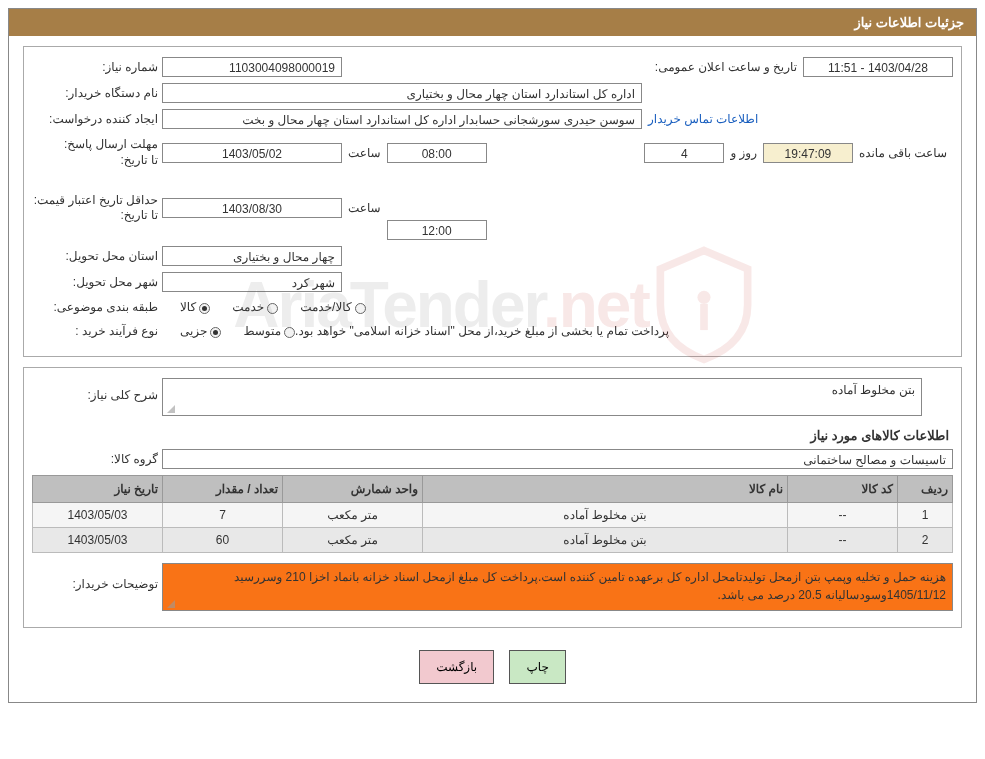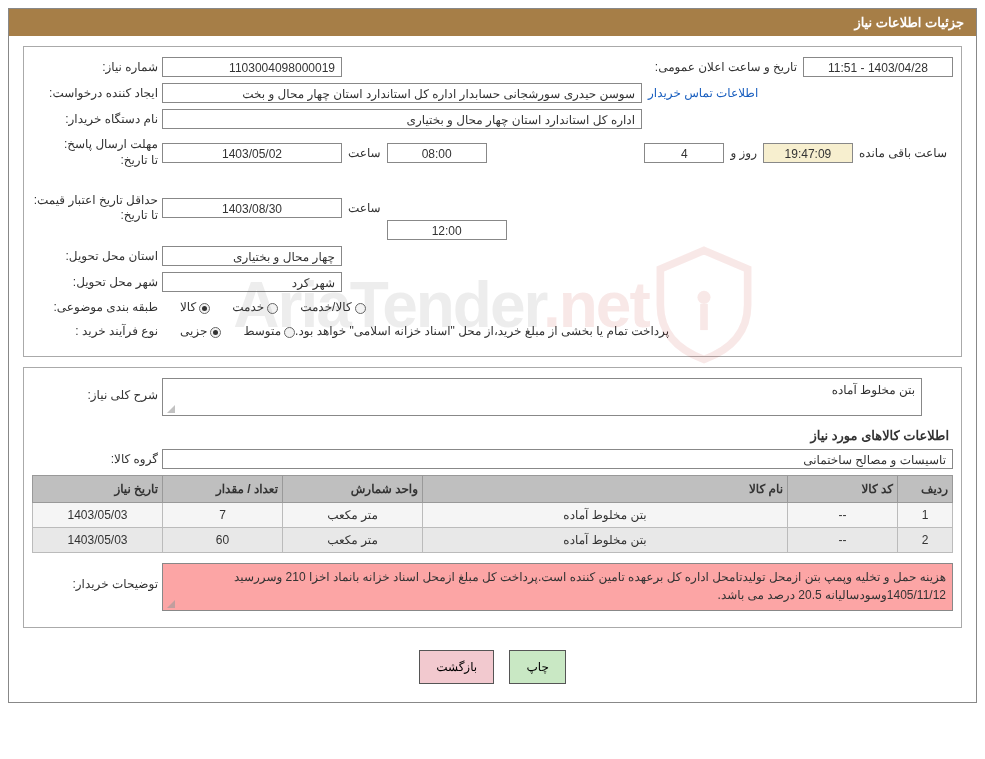--- a/index.html
+++ b/index.html
@@ -69,21 +69,21 @@
   background:#fff;
   padding: 4px 6px;
   min-height: 38px;
   width: 760px;
   text-align: right;
   resize: none;
   position: relative;
 }
 .textarea-box2 {
   border: 1px solid #888;
-  background:#fca5a5;
+  background:#f97316;
   padding: 4px 6px;
   min-height: 48px;
   width: 820px;
   text-align: right;
   position: relative;
   line-height: 1.5;
 }
 .resize-handle{
   position:absolute; left:2px; bottom:2px; width:10px; height:10px;
 }
@@ -175,28 +175,28 @@
 
     <div class="row">
       <span class="label label-main">شماره نیاز:</span>
       <span class="input-box input-center" style="width:180px;text-align:right;">1103004098000019</span>
       <span class="spacer"></span>
       <span class="label label-sub">تاریخ و ساعت اعلان عمومی:</span>
       <span class="input-box input-center" style="width:150px;">1403/04/28 - 11:51</span>
     </div>
 
     <div class="row">
+      <span class="label label-main">نام دستگاه خریدار:</span>
+      <span class="input-box" style="width:480px;">اداره کل استاندارد استان چهار محال و بختیاری</span>
+    </div>
+
+    <div class="row">
       <span class="label label-main">ایجاد کننده درخواست:</span>
       <span class="input-box" style="width:480px; overflow:hidden;">سوسن حیدری سورشجانی حسابدار اداره کل استاندارد استان چهار محال و بخت</span>
       <span class="link-blue">اطلاعات تماس خریدار</span>
-    </div>
-
-    <div class="row">
-      <span class="label label-main">نام دستگاه خریدار:</span>
-      <span class="input-box" style="width:480px;">اداره کل استاندارد استان چهار محال و بختیاری</span>
     </div>
 
     <div class="row">
       <span class="label label-main" style="line-height:1.3;">
         <span>مهلت ارسال پاسخ:</span>
         <span style="display:block;">تا تاریخ:</span>
       </span>
       <span class="input-box input-center" style="width:180px;">1403/05/02</span>
       <span class="label label-sub">ساعت</span>
       <span class="input-box input-center" style="width:100px;">08:00</span>
@@ -207,21 +207,21 @@
       <span class="label label-sub">ساعت باقی مانده</span>
     </div>
 
     <div class="row">
       <span class="label label-main" style="line-height:1.3;">
         <span>حداقل تاریخ اعتبار قیمت:</span>
         <span style="display:block;">تا تاریخ:</span>
       </span>
       <span class="input-box input-center" style="width:180px;">1403/08/30</span>
       <span class="label label-sub">ساعت</span>
-      <span class="input-box input-center" style="width:120px;margin-top:44px;">12:00</span>
+      <span class="input-box input-center" style="width:100px;margin-top:44px;">12:00</span>
     </div>
 
     <div class="row">
       <span class="label label-main">استان محل تحویل:</span>
       <span class="input-box" style="width:180px;">چهار محال و بختیاری</span>
     </div>
 
     <div class="row">
       <span class="label label-main">شهر محل تحویل:</span>
       <span class="input-box" style="width:180px;">شهر کرد</span>

